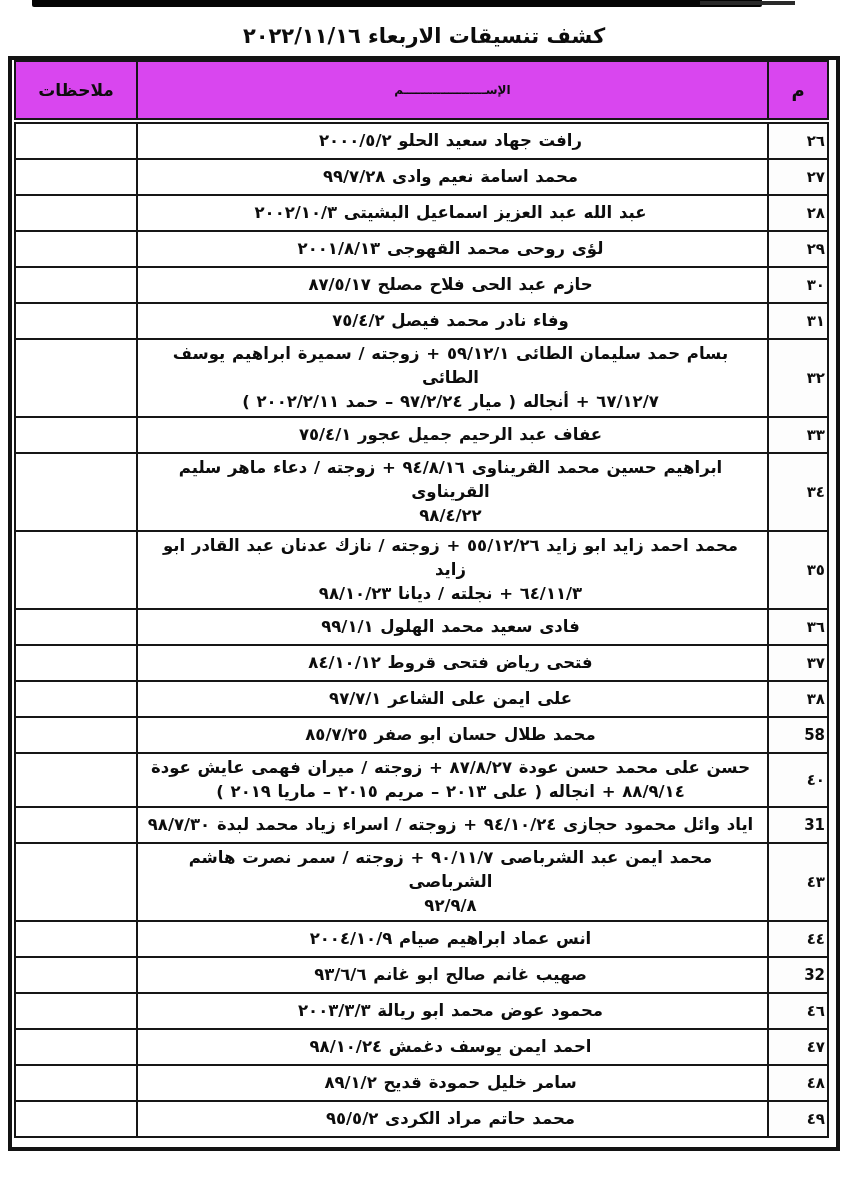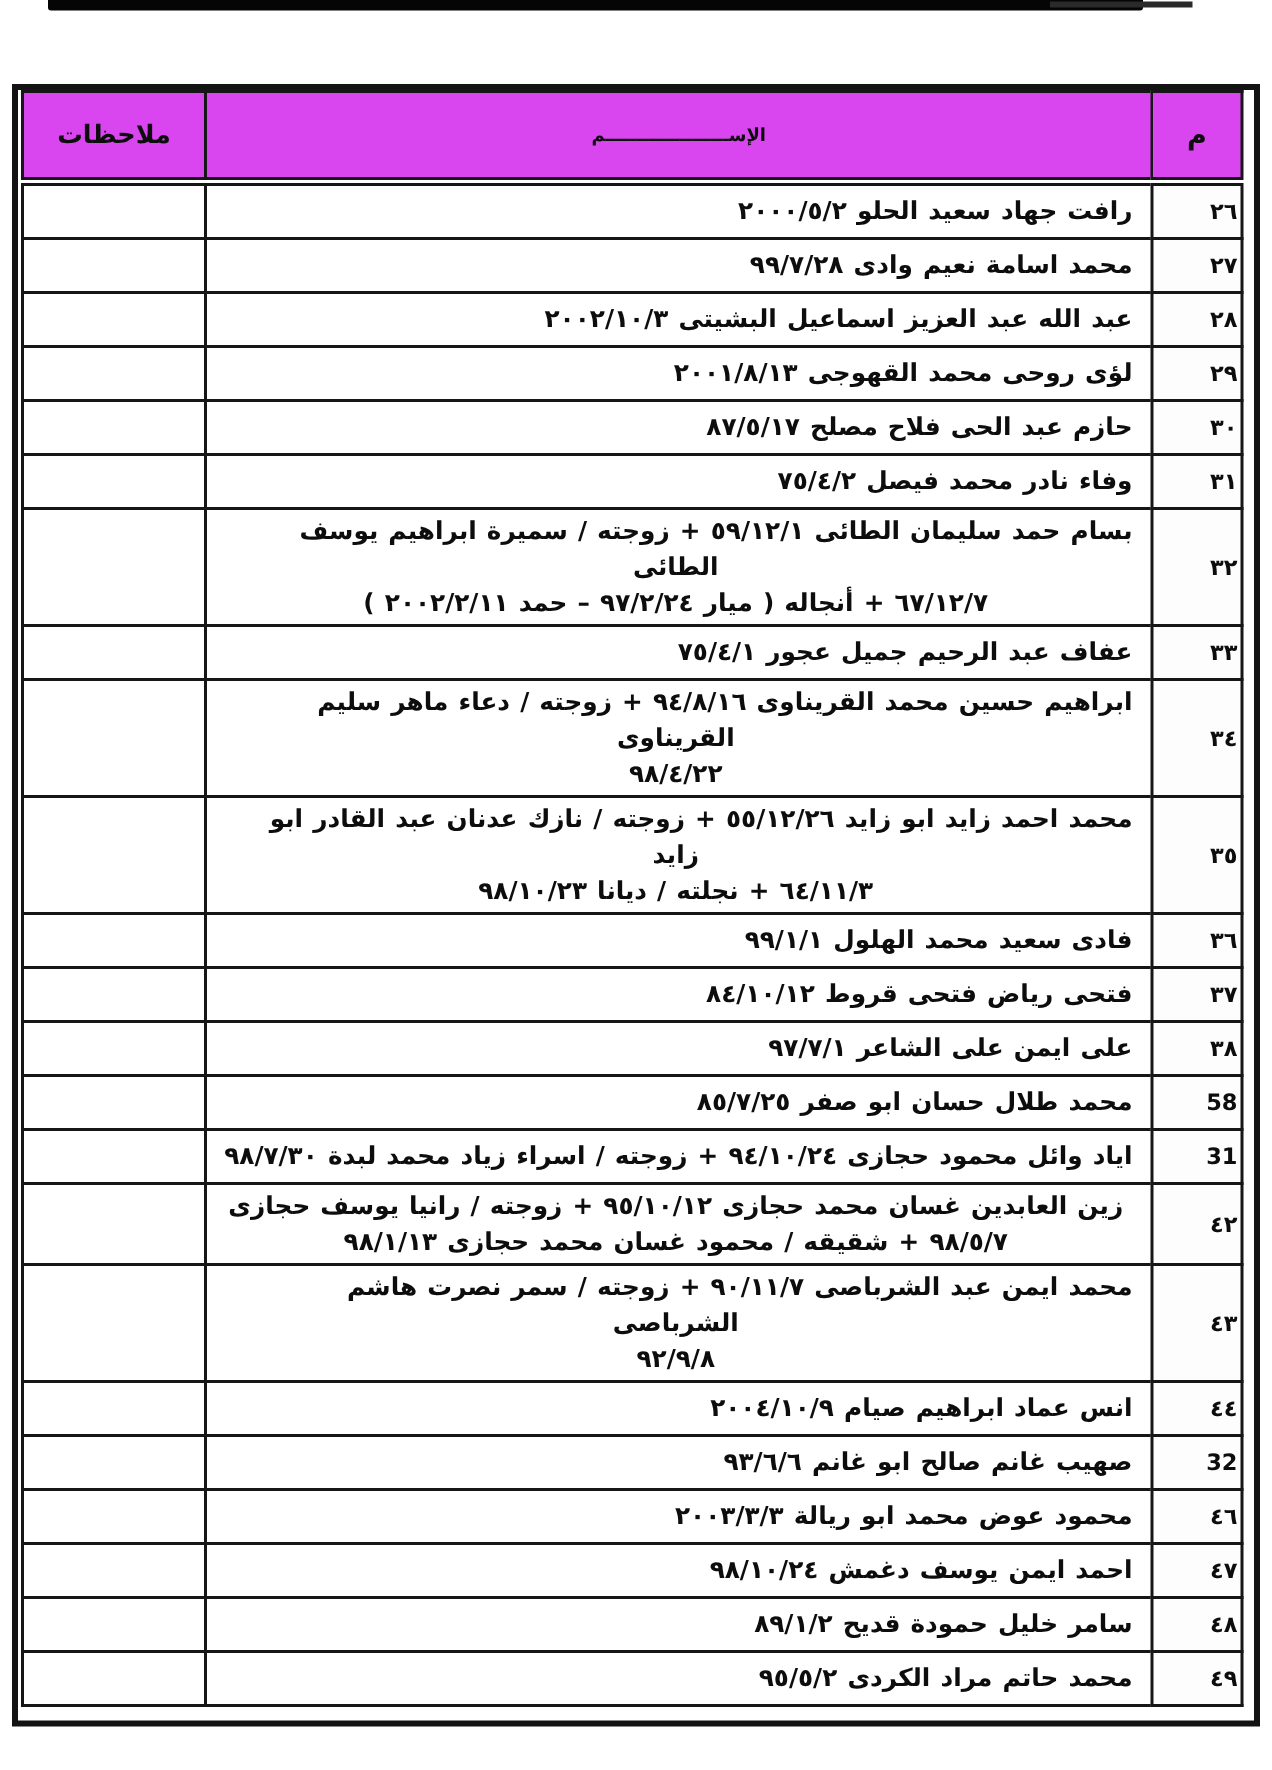--- a/index.html
+++ b/index.html
@@ -74,35 +74,36 @@
     font-weight:bold;
     font-size:15px;
     padding:2px 2px;
     background:#fdfdfd;
   }
   td.cell-name{
     font-weight:bold;
     font-size:16.5px;
     line-height:24px;
     padding:2px 12px 2px 8px;
-    text-align:right;
+    text-align:center;
     white-space:pre-wrap;
     word-spacing:1px;
   }
   td.cell-name.two-line{ text-align-last:center; }
   td.cell-notes{ background:#ffffff; }
 </style>
 </head>
 <body>
 
 <div class="page">
 
   <div class="scan-bar"></div>
   <div class="scan-bar-tail"></div>
 
+  <div class="doc-title">كشف تنسيقات الاربعاء ٢٠٢٢/١١/١٦</div>
 
   <div class="frame">
     <table class="roster">
       <thead>
         <tr>
           <th class="col-num">م</th>
           <th class="col-name">الإســــــــــــــــــــم</th>
           <th class="col-notes">ملاحظات</th>
         </tr>
       </thead>
@@ -174,28 +175,28 @@
             <td class="cell-num">٣٨</td>
             <td class="cell-name">على ايمن على الشاعر ٩٧/٧/١</td>
             <td class="cell-notes"></td>
           </tr>
           <tr>
             <td class="cell-num">58</td>
             <td class="cell-name">محمد طلال حسان ابو صفر ٨٥/٧/٢٥</td>
             <td class="cell-notes"></td>
           </tr>
           <tr>
+            <td class="cell-num">٤٠</td>
+            <td class="cell-name two-line">حسن على محمد حسن عودة ٨٧/٨/٢٧ + زوجته / ميران فهمى عايش عودة
+٨٨/٩/١٤ + انجاله ( على ٢٠١٣ – مريم ٢٠١٥ – ماريا ٢٠١٩ )</td>
+            <td class="cell-notes"></td>
+          </tr>
+          <tr>
             <td class="cell-num">31</td>
             <td class="cell-name">اياد وائل محمود حجازى ٩٤/١٠/٢٤ + زوجته / اسراء زياد محمد لبدة ٩٨/٧/٣٠</td>
-            <td class="cell-notes"></td>
-          </tr>
-          <tr>
-            <td class="cell-num">٤٢</td>
-            <td class="cell-name two-line">زين العابدين غسان محمد حجازى ٩٥/١٠/١٢ + زوجته / رانيا يوسف حجازى
-٩٨/٥/٧ + شقيقه / محمود غسان محمد حجازى ٩٨/١/١٣</td>
             <td class="cell-notes"></td>
           </tr>
           <tr>
             <td class="cell-num">٤٣</td>
             <td class="cell-name two-line">محمد ايمن عبد الشرباصى ٩٠/١١/٧ + زوجته / سمر نصرت هاشم الشرباصى
 ٩٢/٩/٨</td>
             <td class="cell-notes"></td>
           </tr>
           <tr>
             <td class="cell-num">٤٤</td>

